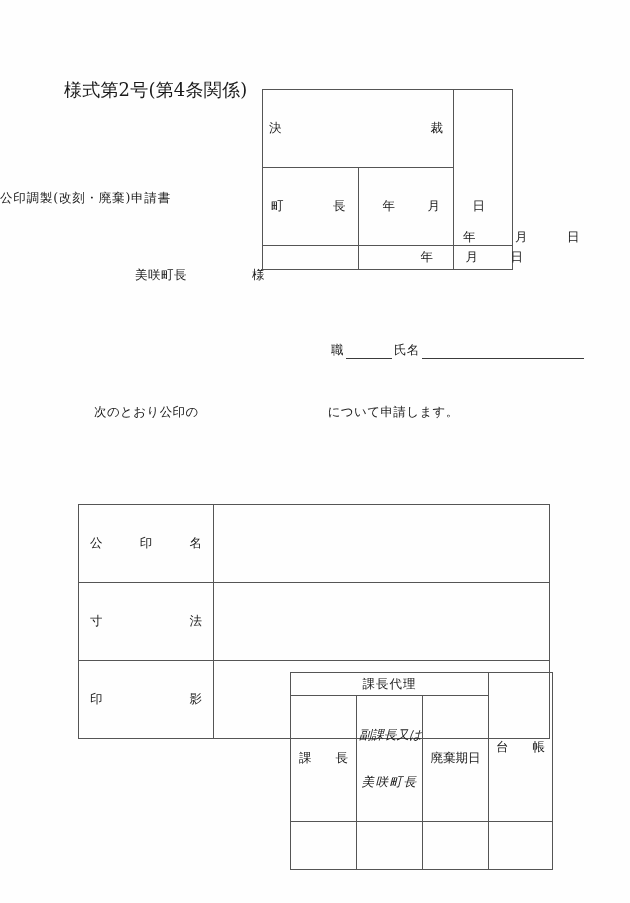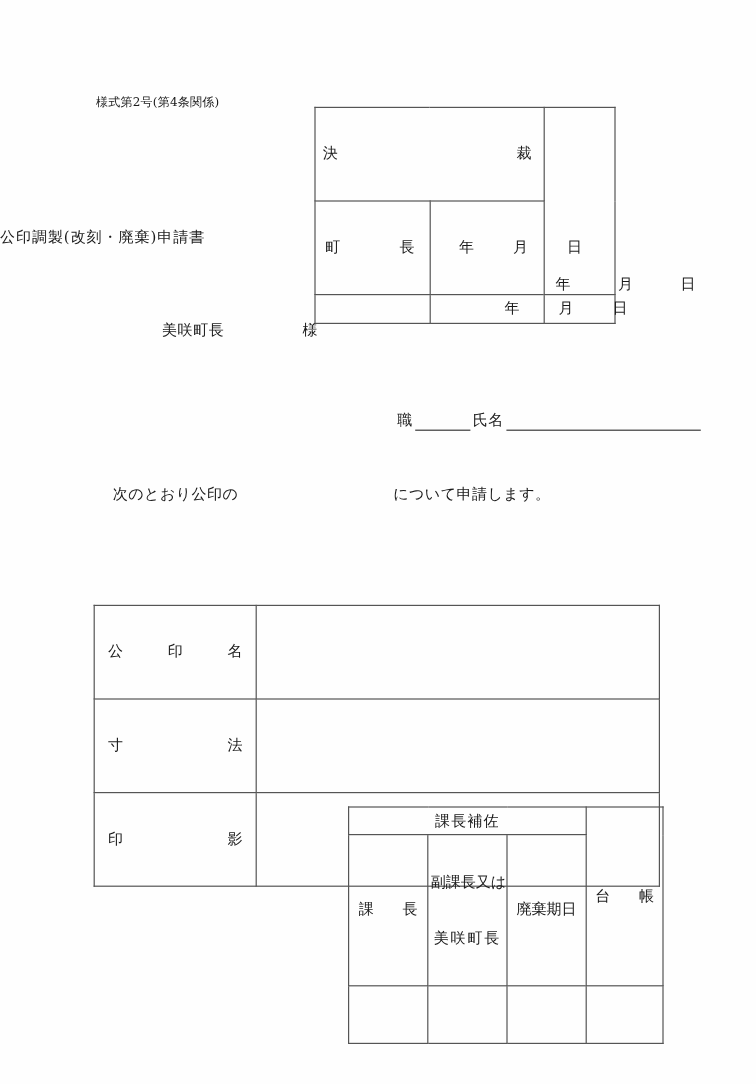--- a/index.html
+++ b/index.html
@@ -19,23 +19,23 @@
   .page {
     position: absolute;
     inset: 0;
     background: #fefefe;
   }
 
   
   .abs { position: absolute; white-space: pre; }
 
   .form-code {
-    left: 80px;
+    left: 64px;
     top: 78px;
-    font-size: 10px;
+    font-size: 18px;
     letter-spacing: 0.2px;
   }
 
   .doc-title {
     left: 0;
     right: 0;
     top: 190px;
     font-size: 12.5px;
     letter-spacing: 0.8px;
     white-space: pre;
@@ -163,21 +163,21 @@
   .kacho-spread {
     display: flex;
     justify-content: space-between;
     padding: 0 6px;
   }
   .daicho-spread {
     display: flex;
     justify-content: space-between;
     padding: 0 5px;
   }
-  .fuku-l1, .fuku-l2 { display: block; }
+  .fuku-l1, .fuku-l2 { display: block; font-style: italic; }
   .fuku-l2 { letter-spacing: 1.5px; }
 </style>
 </head>
 <body>
 
 <div class="page">
 
   <div class="abs form-code">様式第2号(第4条関係)</div>
 
   <table id="approval-table">
@@ -253,21 +253,21 @@
         </span>
       </td>
       <td></td>
     </tr>
   </tbody>
     </table>
 
   <table id="section-table">
     <tbody>
         <tr>
-      <td colspan="3" class="dept-head">課長補佐</td>
+      <td colspan="3" class="dept-head">課長代理</td>
       <td rowspan="2" class="col-daicho">
         <span class="daicho-spread">
           <span>台</span>
           <span>帳</span>
         </span>
       </td>
     </tr>
     <tr>
       <td class="col-kacho role-cell">
         <span class="kacho-spread">

